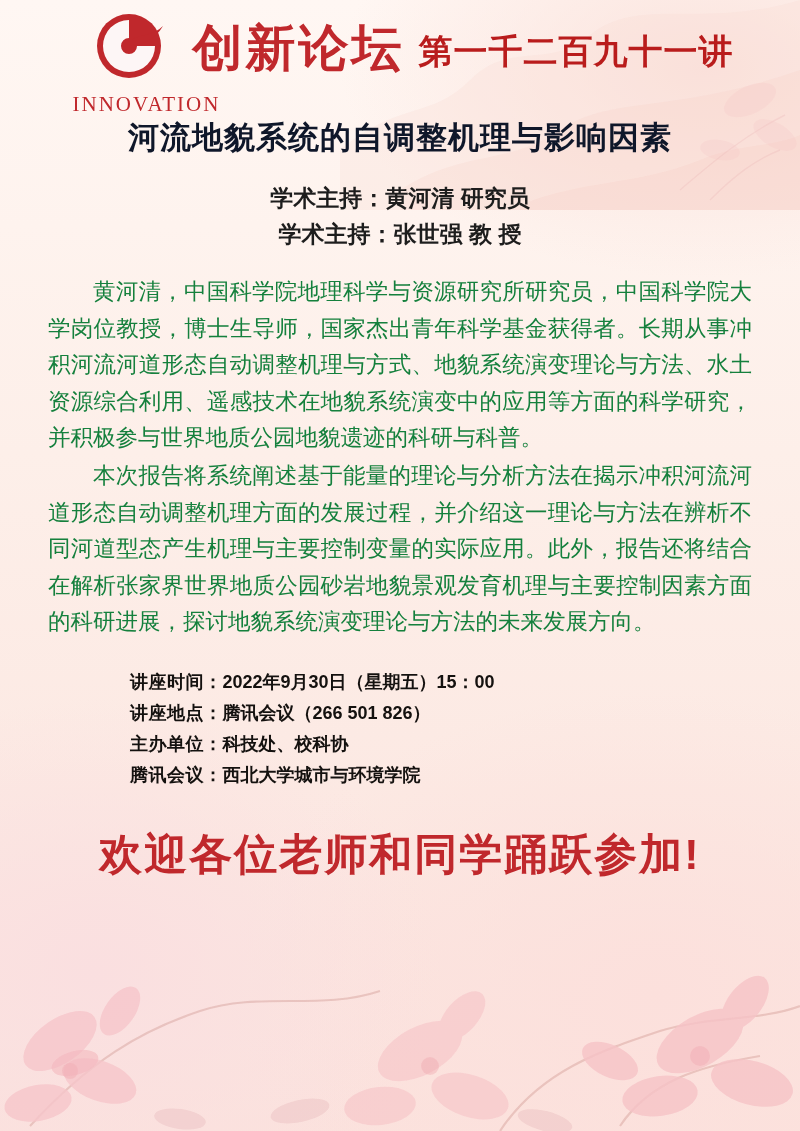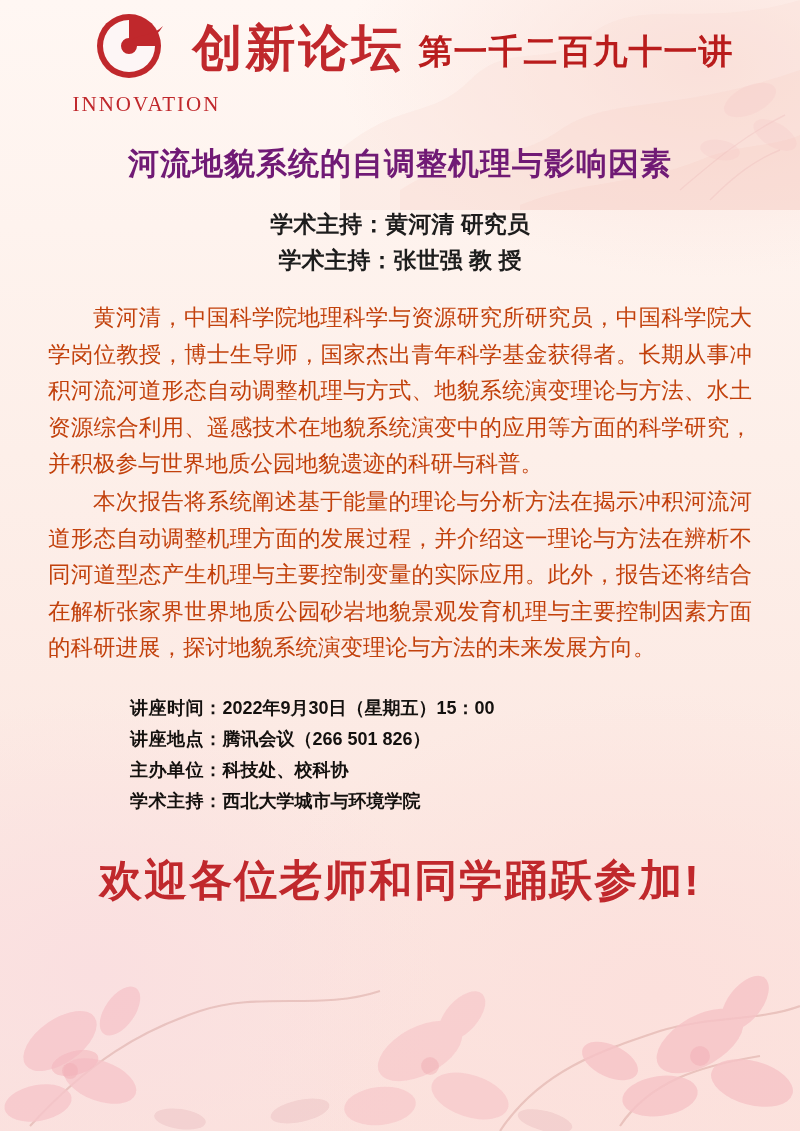--- a/index.html
+++ b/index.html
@@ -116,41 +116,40 @@
     top: -12px;
     margin-left: 14px;
   }
 
   
   .lecture-title {
     text-align: center;
     font-family: "Liberation Sans", sans-serif;
     font-weight: bold;
     font-size: 31px;
-    color: #701a75;
+    color: #0f172a;
     letter-spacing: 1px;
-    margin-top: 26px;
   }
 
   .speaker-block {
     text-align: center;
     margin-top: 22px;
     font-family: "Liberation Sans", sans-serif;
     font-weight: bold;
     font-size: 23px;
     color: #1d1d1d;
     line-height: 1.55;
   }
 
   
   .body-text {
     margin: 22px 48px 0 48px;
     font-family: "Liberation Serif", serif;
     font-size: 22.5px;
-    color: #c2410c;
+    color: #15803d;
     line-height: 1.62;
     text-align: justify;
   }
   .body-text p {
     margin: 0 0 2px 0;
     text-indent: 2em;
   }
 
   
   .info-block {
@@ -282,19 +281,19 @@
     <div class="info-row">
       <span class="lbl">讲座时间：</span><span>2022年9月30日（星期五）15：00</span>
     </div>
     <div class="info-row">
       <span class="lbl">讲座地点：</span><span>腾讯会议（266 501 826）</span>
     </div>
     <div class="info-row">
       <span class="lbl">主办单位：</span><span>科技处、校科协</span>
     </div>
     <div class="info-row">
-      <span class="lbl">学术主持：</span><span>西北大学城市与环境学院</span>
+      <span class="lbl">腾讯会议：</span><span>西北大学城市与环境学院</span>
     </div>
   </div>
 
   <div class="welcome">欢迎各位老师和同学踊跃参加!</div>
 
 </div>
 
 </body></html>

